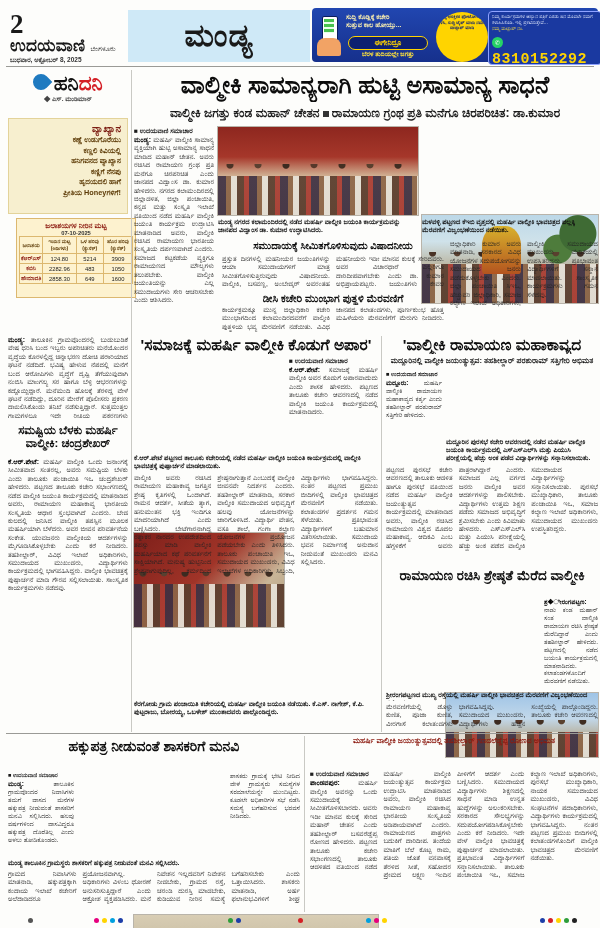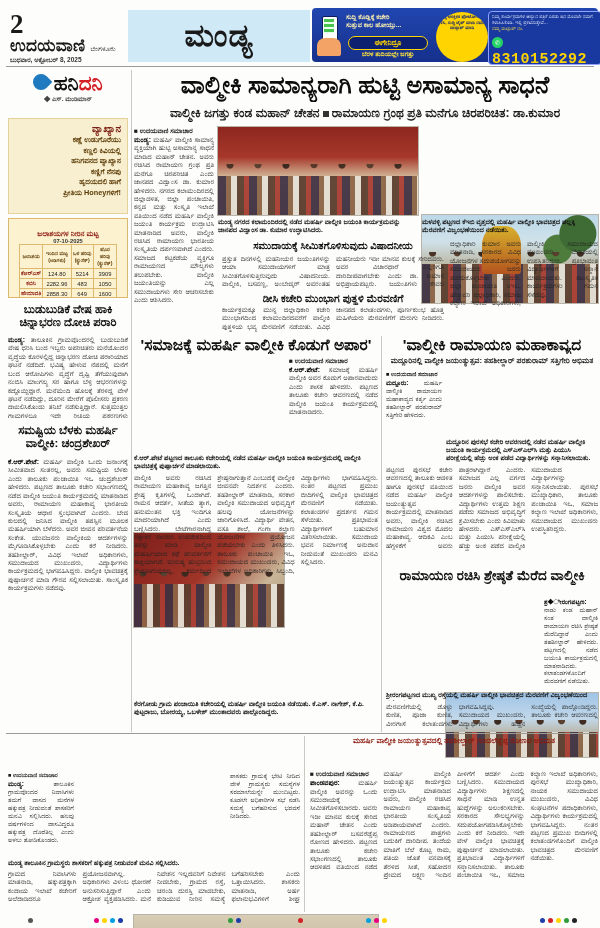--- a/index.html
+++ b/index.html
@@ -139,21 +139,21 @@
   <div class="abs vyk clip" style="left:8px;top:118px;width:120px;height:96px;padding:4px 6px;box-sizing:border-box;">
     <div class="vyk-title" style="text-align:right;">ವ್ಯಾಖ್ಯಾನ</div>
     <div class="vyk-line">ಕಣ್ಣೆ ಉಡುಗೊರೆಯು</div>
     <div class="vyk-line">ಕಣ್ಣಲಿ ಕಿವಿಯಲ್ಲಿ</div>
     <div class="vyk-line">ಹನಿಗವನದ ವ್ಯಾಖ್ಯಾನ</div>
     <div class="vyk-line">ಕಣ್ಣಿಗೆ ನೆನಪು</div>
     <div class="vyk-line">ಹೃದಯದಲಿ ಹಾಗೆ</div>
     <div class="vyk-line">ಪ್ರೀತಿಯ Honeyಗಳಿಗೆ!</div>
   </div>
 
-  <div class="abs wtable clip" style="left:8px;top:218px;width:120px;height:80px;padding:10px;box-sizing:border-box;">
+  <div class="abs wtable clip" style="left:16px;top:218px;width:120px;height:80px;padding:2px;box-sizing:border-box;">
     <div class="tt">ಜಲಾಶಯಗಳ ನೀರಿನ ಮಟ್ಟ</div>
     <div class="dt">07-10-2025</div>
     <table>
       <tbody>
           <tr>
         <th>ಜಲಾಶಯ</th>
         <th>ಇಂದಿನ ಮಟ್ಟ (ಅಡಿಗಳು)</th>
         <th>ಒಳ ಹರಿವು (ಕ್ಯುಸೆಕ್)</th>
         <th>ಹೊರ ಹರಿವು (ಕ್ಯುಸೆಕ್)</th>
       </tr>
@@ -172,24 +172,20 @@
       <tr>
         <td>ಹೇಮಾವತಿ</td>
         <td>2858.30</td>
         <td>649</td>
         <td>1600</td>
       </tr>
     </tbody>
       </table>
   </div>
 
-  <div class="abs ctr headline h-small clip" style="left:8px;top:252px;width:120px;top:303px;height:30px;">
-    <div>ಬುಡುಬುಡಿಕೆ ವೇಷ ಹಾಕಿ</div>
-    <div>ಚಿನ್ನಾಭರಣ ದೋಚಿ ಪರಾರಿ</div>
-  </div>
   <div class="abs body-txt clip" style="left:8px;top:336px;width:120px;height:82px;">
     <span class="dateline">ಮಂಡ್ಯ:</span>
     <span>ತಾಲೂಕಿನ ಗ್ರಾಮವೊಂದರಲ್ಲಿ ಬುಡುಬುಡಿಕೆ ವೇಷ ಧರಿಸಿ ಬಂದ ಇಬ್ಬರು ಅಪರಿಚಿತರು ಮನೆಯೊಂದರ ವೃದ್ಧೆಯ ಕೊರಳಲ್ಲಿದ್ದ ಚಿನ್ನಾಭರಣ ದೋಚಿ ಪರಾರಿಯಾದ ಘಟನೆ ನಡೆದಿದೆ. ಭವಿಷ್ಯ ಹೇಳುವ ನೆಪದಲ್ಲಿ ಮನೆಗೆ ಬಂದ ಆರೋಪಿಗಳು ವೃದ್ಧೆಗೆ ದೃಷ್ಟಿ ತೆಗೆಯುವುದಾಗಿ ನಂಬಿಸಿ ಮಾಂಗಲ್ಯ ಸರ ಹಾಗೂ ಬೆಳ್ಳಿ ಆಭರಣಗಳನ್ನು ಕದ್ದೊಯ್ದಿದ್ದಾರೆ. ಮನೆಮಂದಿ ಹೊಲಕ್ಕೆ ತೆರಳಿದ್ದ ವೇಳೆ ಘಟನೆ ನಡೆದಿದ್ದು, ದೂರಿನ ಮೇರೆಗೆ ಪೊಲೀಸರು ಪ್ರಕರಣ ದಾಖಲಿಸಿಕೊಂಡು ತನಿಖೆ ನಡೆಸುತ್ತಿದ್ದಾರೆ. ಸುತ್ತಮುತ್ತಲ ಗ್ರಾಮಗಳಲ್ಲೂ ಇದೇ ರೀತಿಯ ಪ್ರಕರಣಗಳು ವರದಿಯಾಗಿದ್ದು ಜನರು ಎಚ್ಚರ ವಹಿಸುವಂತೆ ಪೊಲೀಸರು ಸೂಚಿಸಿದ್ದಾರೆ.</span>
   </div>
 
   <div class="abs ctr headline h-small clip" style="left:8px;top:424px;width:120px;height:30px;">
     <div>ಸಮಷ್ಟಿಯ ಬೆಳಕು ಮಹರ್ಷಿ</div>
     <div>ವಾಲ್ಮೀಕಿ: ಚಂದ್ರಶೇಖರ್</div>
   </div>
   <div class="abs body-txt clip" style="left:8px;top:458px;width:120px;height:272px;">
@@ -267,20 +263,21 @@
   <div class="abs body-txt clip" style="left:544px;top:598px;width:54px;height:90px;font-size:6.4px;">
     <span class="dateline">ಶ್ರ�ೀರಂಗಪಟ್ಟಣ:</span>
     <span>ನಾಡು ಕಂಡ ಮಹಾನ್ ಸಂತ ವಾಲ್ಮೀಕಿ ರಾಮಾಯಣ ರಚಿಸಿ ಶ್ರೇಷ್ಠತೆ ಮೆರೆದಿದ್ದಾರೆ ಎಂದು ತಹಶೀಲ್ದಾರ್ ಹೇಳಿದರು. ಪಟ್ಟಣದಲ್ಲಿ ನಡೆದ ಜಯಂತಿ ಕಾರ್ಯಕ್ರಮದಲ್ಲಿ ಮಾತನಾಡಿದರು. ಕಲಾತಂಡಗಳೊಂದಿಗೆ ಮೆರವಣಿಗೆ ನಡೆಯಿತು.</span>
   </div>
   <div class="abs caption clip" style="left:386px;top:691px;width:212px;height:10px;">ಶ್ರೀರಂಗಪಟ್ಟಣದ ಮುಖ್ಯ ರಸ್ತೆಯಲ್ಲಿ ಮಹರ್ಷಿ ವಾಲ್ಮೀಕಿ ಭಾವಚಿತ್ರದ ಮೆರವಣಿಗೆ ವಿಜೃಂಭಣೆಯಿಂದ ನಡೆಯಿತು.</div>
   <div class="abs body-txt cols3 clip" style="left:386px;top:703px;width:212px;height:28px;">ಮೆರವಣಿಗೆಯಲ್ಲಿ ಡೊಳ್ಳು ಕುಣಿತ, ಪೂಜಾ ಕುಣಿತ, ವೀರಗಾಸೆ ಕಲಾತಂಡಗಳು ಭಾಗವಹಿಸಿದ್ದವು. ಸಮುದಾಯದ ಮುಖಂಡರು, ವಿದ್ಯಾರ್ಥಿಗಳು ಹೆಚ್ಚಿನ ಸಂಖ್ಯೆಯಲ್ಲಿ ಪಾಲ್ಗೊಂಡಿದ್ದರು. ತಾಲೂಕು ಕಚೇರಿ ಆವರಣದಲ್ಲಿ ವಾಲ್ಮೀಕಿ ಭಾವಚಿತ್ರಕ್ಕೆ ಪುಷ್ಪಾರ್ಚನೆ ಮಾಡಲಾಯಿತು.</div>
 
   <div class="abs rule" style="left:6px;top:733px;width:592px;height:1px;"></div>
   <div class="abs rule" style="left:304px;top:736px;width:1px;height:176px;background:#c9c9c4;"></div>
 
+  <div class="abs headline ctr clip" style="left:8px;top:738px;width:292px;height:17px;font-size:14px;">ಹಕ್ಕುಪತ್ರ ನೀಡುವಂತೆ ಶಾಸಕರಿಗೆ ಮನವಿ</div>
   <div class="abs clip" style="left:8px;top:772px;width:66px;height:84px;">
     <div class="byline" style="font-size:5.6px;">■ ಉದಯವಾಣಿ ಸಮಾಚಾರ</div>
     <div class="body-txt" style="font-size:6.4px;">
       <span class="dateline">ಮಂಡ್ಯ:</span>
       <span>ತಾಲೂಕಿನ ಗ್ರಾಮವೊಂದರ ನಿವಾಸಿಗಳು ತಮಗೆ ವಾಸದ ಮನೆಗಳ ಹಕ್ಕುಪತ್ರ ನೀಡುವಂತೆ ಶಾಸಕರಿಗೆ ಮನವಿ ಸಲ್ಲಿಸಿದರು. ಹಲವು ವರ್ಷಗಳಿಂದ ವಾಸವಿದ್ದರೂ ಹಕ್ಕುಪತ್ರ ದೊರೆತಿಲ್ಲ ಎಂದು ಅಳಲು ತೋಡಿಕೊಂಡರು.</span>
     </div>
   </div>
 
   <div class="abs body-txt clip" style="left:230px;top:772px;width:70px;height:84px;font-size:6.4px;">ಶಾಸಕರು ಗ್ರಾಮಕ್ಕೆ ಭೇಟಿ ನೀಡಿದ ವೇಳೆ ಗ್ರಾಮಸ್ಥರು ಸಮಸ್ಯೆಗಳ ಸರಮಾಲೆಯನ್ನೇ ಮುಂದಿಟ್ಟರು. ಕೂಡಲೇ ಅಧಿಕಾರಿಗಳ ಸಭೆ ನಡೆಸಿ ಸಮಸ್ಯೆ ಬಗೆಹರಿಸುವ ಭರವಸೆ ನೀಡಿದರು.</div>
   <div class="abs caption clip" style="left:8px;top:859px;width:292px;height:9px;">ಮಂಡ್ಯ ತಾಲೂಕಿನ ಗ್ರಾಮಸ್ಥರು ಶಾಸಕರಿಗೆ ಹಕ್ಕುಪತ್ರ ನೀಡುವಂತೆ ಮನವಿ ಸಲ್ಲಿಸಿದರು.</div>

